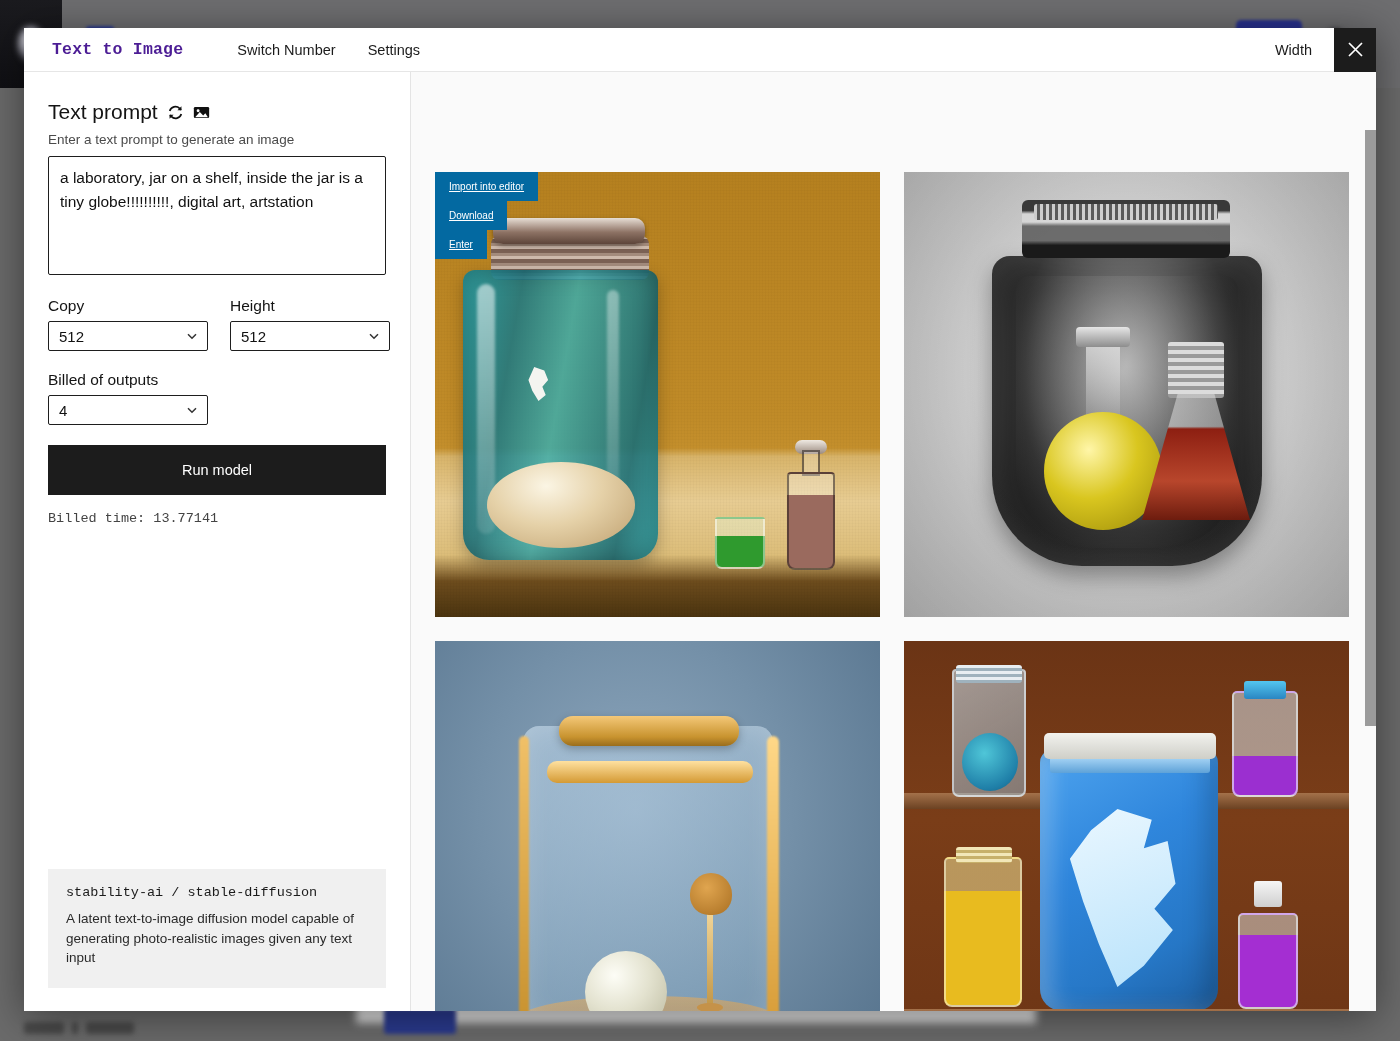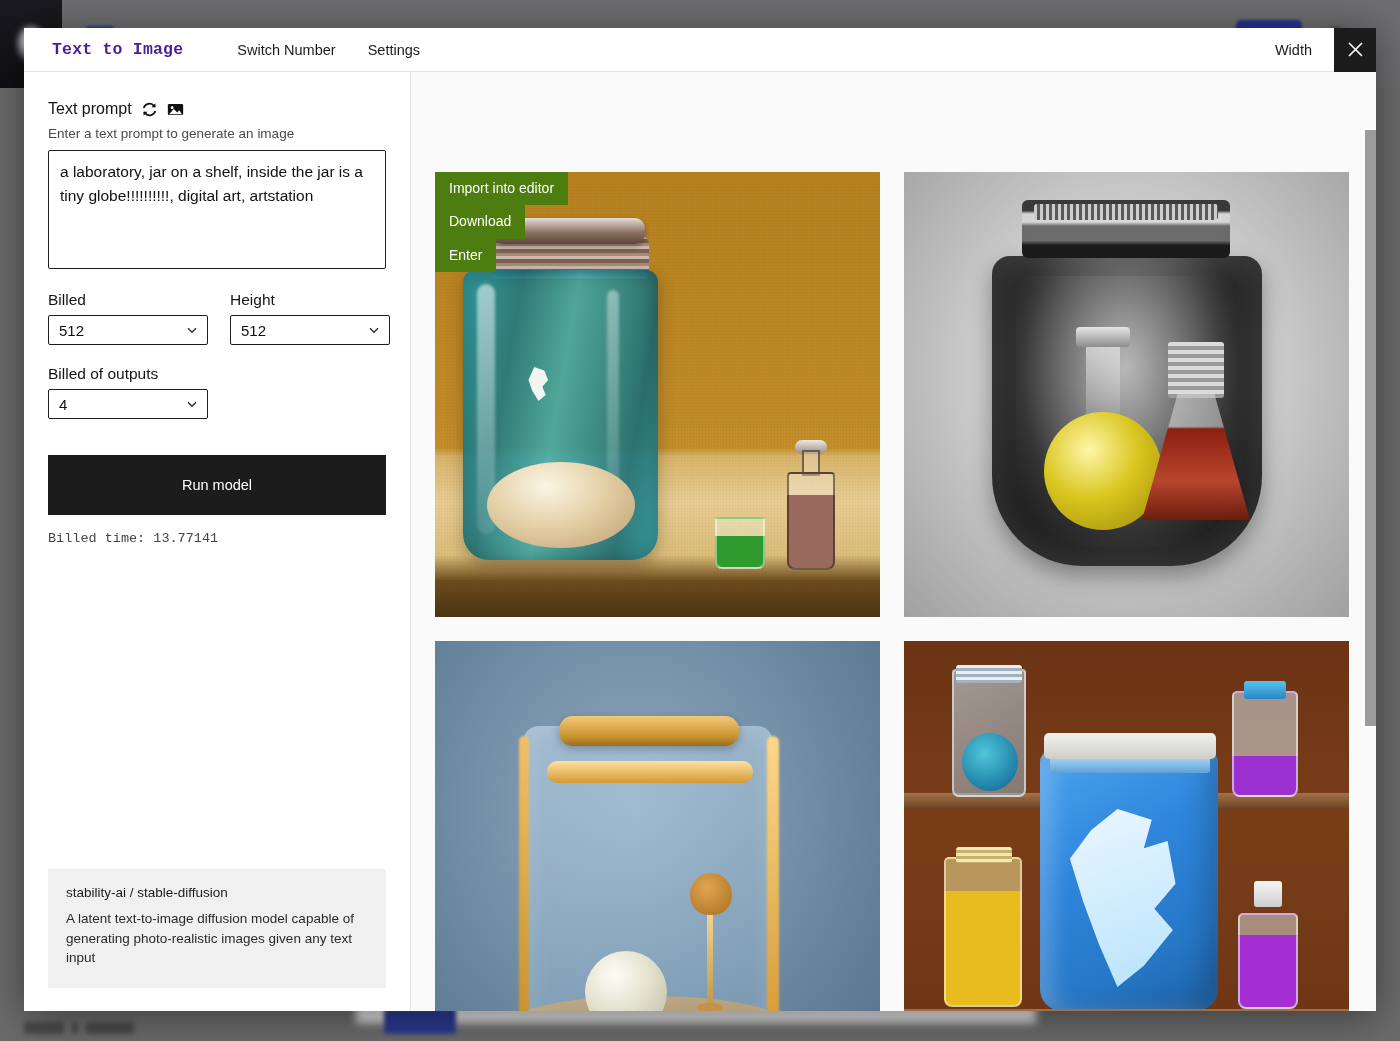--- a/index.html
+++ b/index.html
@@ -111,21 +111,21 @@
 
   
   #left-panel {
     width: 387px; flex: 0 0 387px;
     border-right: 1px solid #e4e4e4;
     padding: 28px 24px 0 24px;
     position: relative; background: #fff;
     display: flex; flex-direction: column;
   }
   #prompt-label-row { display: flex; align-items: center; gap: 9px; }
-  #prompt-label { font-size: 16px; color: #141414; font-weight: 400; }
+  #prompt-label { font-size: 21px; color: #141414; font-weight: 400; }
   .head-icon { width: 17px; height: 17px; display: block; cursor: pointer; }
   #prompt-help {
     font-size: 13.5px; color: #4a4a4a; margin-top: 8px; margin-bottom: 9px;
   }
   #prompt-textarea {
     width: 338px; height: 119px;
     border: 1px solid #1e1e1e; border-radius: 2px;
     padding: 9px 11px; font-size: 15.5px; line-height: 1.55;
     color: #111; font-family: "Liberation Sans", sans-serif;
     resize: none; outline: none; background: #fff;
@@ -137,35 +137,35 @@
     border: 1px solid #1e1e1e; border-radius: 2px;
     display: flex; align-items: center; cursor: pointer; background: #fff;
   }
   .select-value { font-size: 15px; color: #111; padding-left: 10px; }
   .select-chevron {
     position: absolute; right: 9px; top: 50%; transform: translateY(-50%);
     width: 12px; height: 12px;
   }
   #outputs-block { margin-top: 20px; }
   #run-button {
-    margin-top: 36px; width: 338px; height: 60px;
+    margin-top: 20px; width: 338px; height: 50px;
     background: #1c1c1c; color: #fff; border: none;
     font-size: 14.5px; font-family: "Liberation Sans", sans-serif;
     cursor: pointer; display: flex; align-items: center; justify-content: center;
   }
   #billed-time {
     margin-top: 16px; font-family: "Liberation Mono", monospace;
     font-size: 13.5px; color: #444;
   }
   #model-card {
     position: absolute; left: 24px; bottom: 23px; width: 338px;
     background: #f0f0f0; padding: 16px 18px 20px 18px;
   }
   #model-name {
-    font-family: Liberation Sans, sans-serif;
+    font-family: Liberation Mono, monospace;
     font-size: 13.5px; color: #1b1b1b; margin-bottom: 9px;
   }
   #model-desc { font-size: 13.5px; color: #2a2a2a; line-height: 1.46; }
 
   
   #right-panel {
     flex: 1 1 auto; background: #fafafa; position: relative; overflow: hidden;
   }
   #hover-hint {
     text-align: center; font-family: "Liberation Mono", monospace;
@@ -177,22 +177,22 @@
   }
   .image-cell { position: relative; width: 445px; height: 445px; overflow: hidden; }
   .gen-image { position: absolute; inset: 0; }
 
   
   #hover-actions {
     position: absolute; left: 0; top: 0; display: flex; flex-direction: column;
     align-items: flex-start; z-index: 4;
   }
   .hover-action {
-    background: #4d7c0f; color: #fff; font-size: 14px;
-    padding: 9px 14px 9px 14px; cursor: pointer; line-height: 1.1;
+    background: #0369a1; color: #fff; font-size: 10px;
+    padding: 9px 14px 9px 14px; cursor: pointer; line-height: 1.1; text-decoration: underline;
   }
 
   
   #panel-scrollbar {
     position: absolute; right: 0px; top: 58px; width: 11px; height: 596px;
     background: #9b9b9b;
   }
 
   
   
@@ -397,21 +397,21 @@
           <path d="M2.5 15.5 L8 9.5 L12 13.5 L14.5 11 L17.5 15.5 Z" fill="#fff"></path>
         </svg>
       </div>
 
       <div id="prompt-help">Enter a text prompt to generate an image</div>
 
       <textarea id="prompt-textarea" placeholder="Enter a text prompt" style="">a laboratory, jar on a shelf, inside the jar is a tiny globe!!!!!!!!!!, digital art, artstation</textarea>
 
       <div class="field-row">
         <div>
-          <div class="field-label">Billed</div>
+          <div class="field-label">Copy</div>
           <div class="select-box">
             <span class="select-value">512</span>
             <svg class="select-chevron" viewBox="0 0 12 12">
               <path d="M2 4.2 L6 8.2 L10 4.2" stroke="#333" stroke-width="1.5" fill="none"></path>
             </svg>
           </div>
         </div>
         <div>
           <div class="field-label">Height</div>
           <div class="select-box">

